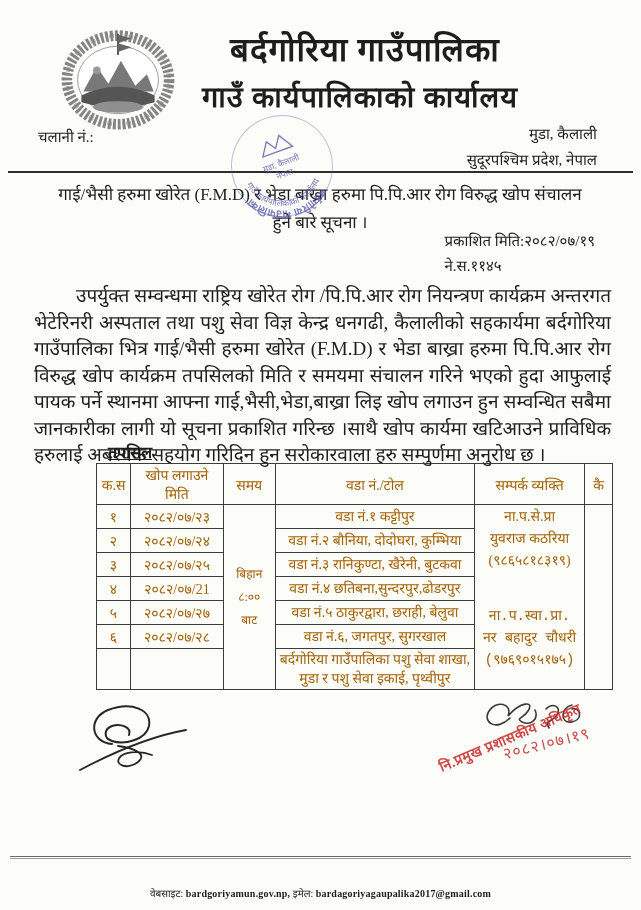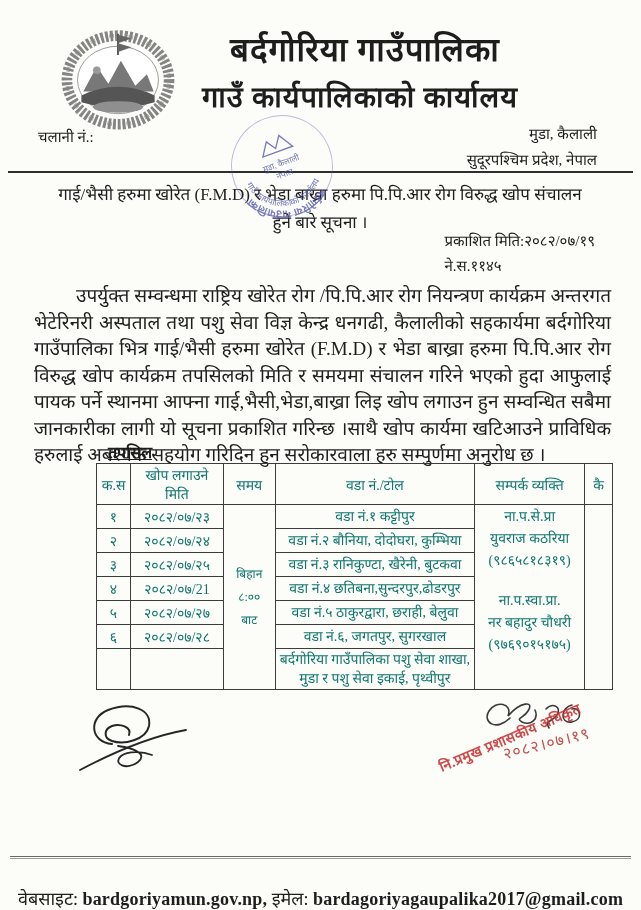--- a/index.html
+++ b/index.html
@@ -24,43 +24,43 @@
   .subject { position:absolute; left:55px; top:181px; width:530px; text-align:center;
     font-weight:normal; font-size:17px; line-height:28px; }
   .pub-block { position:absolute; right:46px; top:229px; text-align:left; font-size:15px; line-height:25px; }
   
   .para { position:absolute; left:34px; top:283px; width:577px; font-size:19px;
     line-height:26.5px; text-align:justify; text-indent:42px; }
   .tapasil { position:absolute; left:108px; top:441px; font-size:16px; font-weight:bold;
     text-decoration:underline; }
   
   table.sched { position:absolute; left:96px; top:463px; width:517px; border-collapse:collapse;
-    font-size:14px; color:#0f766e; }
+    font-size:14px; color:#a16207; }
   table.sched th, table.sched td { border:1px solid #3c3c3c; padding:1px 4px; }
   table.sched th { font-weight:normal; height:26px; }
   table.sched td { height:24px; text-align:center; }
   td.ward { text-align:left; padding-left:7px; line-height:19px; }
   td.time-cell { vertical-align:middle; line-height:23px; font-size:12px; }
   td.contact-cell { vertical-align:top; padding-top:2px; line-height:22px; }
-  td.contact-cell .grp2 { margin-top:18px; }
+  td.contact-cell .grp2 { margin-top:33px;font-family:Liberation Mono, monospace; }
   td.tall { height:58px; }
   
   .sig-left { position:absolute; left:72px; top:694px; width:120px; height:92px; }
   .sig-right { position:absolute; left:440px; top:688px; width:200px; height:115px; }
   .sig-right svg.scribble { position:absolute; left:40px; top:6px; width:120px; height:48px; }
   .sig-date { position:absolute; left:62px; top:44px; transform:rotate(-14deg); color:#c8504d;
     font-size:16px; letter-spacing:1px; white-space:nowrap; }
   .sig-designation { position:absolute; left:-4px; top:70px; transform:rotate(-23deg);
     transform-origin:left top; color:rgba(198,48,48,.88); font-size:14px; font-weight:bold;
     letter-spacing:.5px; white-space:nowrap; }
   
   .footer-rule { position:absolute; left:10px; right:10px; top:856px; height:3px;
     border-top:1px solid #6a6a6a; border-bottom:1px solid #9c9c9c; }
   .footer-line1 { position:absolute; left:0; right:0; top:864px; text-align:center; font-size:13.5px; }
-  .footer-line2 { position:absolute; left:0; right:0; top:886px; text-align:center; font-size:18px; }
+  .footer-line2 { position:absolute; left:0; right:0; top:886px; text-align:center; font-size:10px; }
   .footer-line2 b { letter-spacing:.2px; }
 </style>
 </head>
 <body>
 
 <div class="page">
 
   <svg class="logo" viewBox="0 0 120 110" aria-hidden="true">
     <ellipse cx="60" cy="56" rx="53" ry="46" fill="none" stroke="#6e6e6e" stroke-width="11" stroke-dasharray="3 2" opacity="0.85"></ellipse>
     <ellipse cx="60" cy="56" rx="53" ry="46" fill="none" stroke="#8d8d8d" stroke-width="4" stroke-dasharray="1 3" opacity="0.7"></ellipse>

